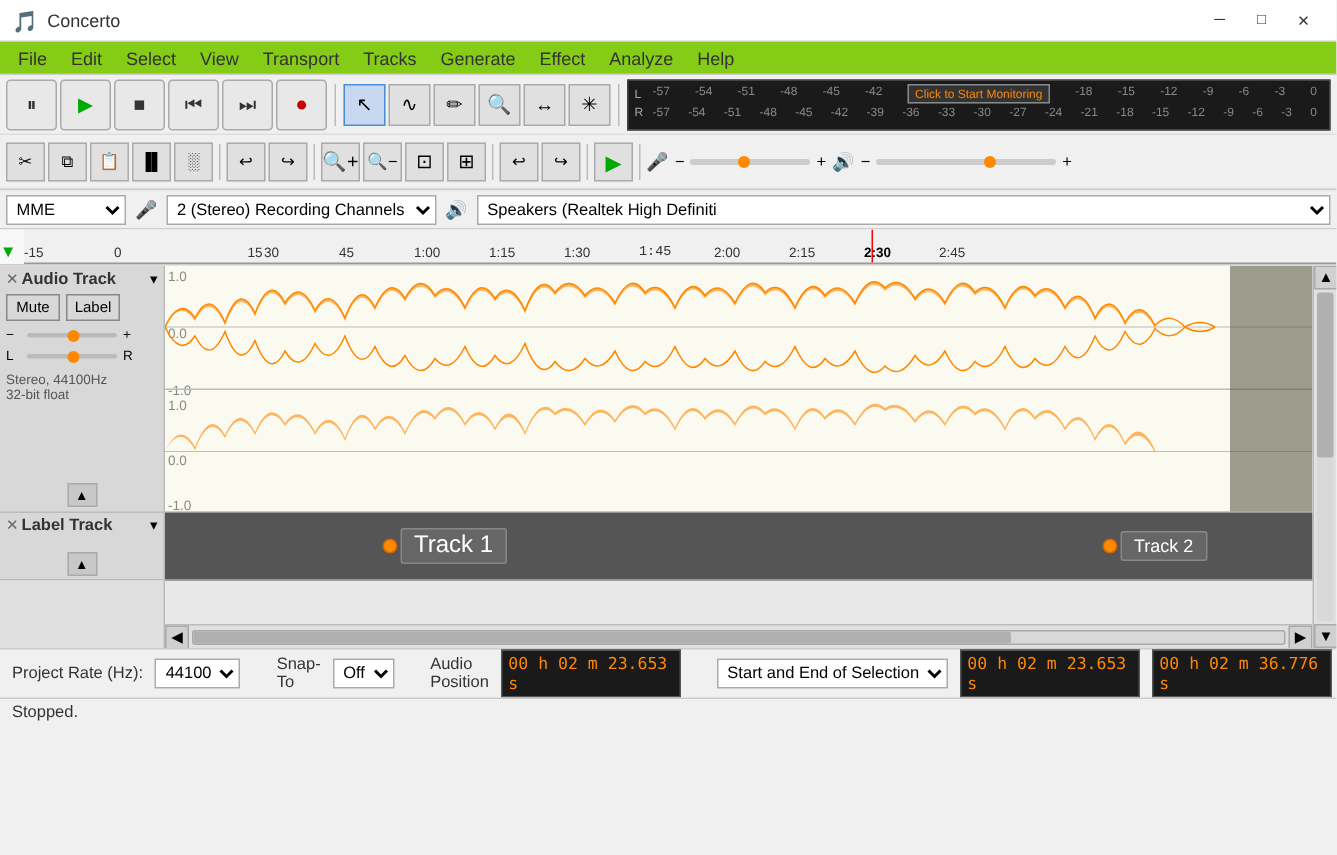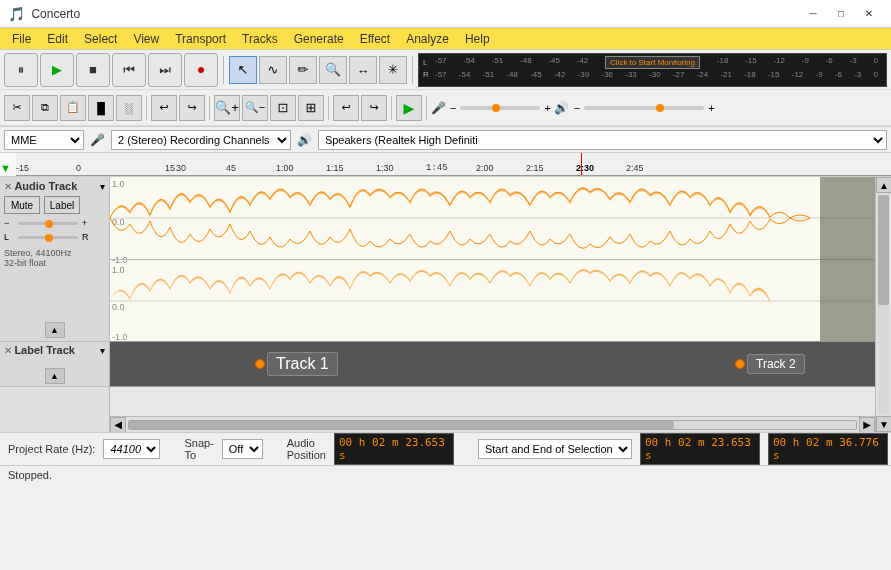--- a/index.html
+++ b/index.html
@@ -3,21 +3,21 @@
   <meta charset="utf-8">
   <style>
     * { margin: 0; padding: 0; box-sizing: border-box; }
     body { width: 891px; height: 570px; background: #f0f0f0; font-family: 'Segoe UI', Arial, sans-serif; font-size: 11px; overflow: hidden; user-select: none; }
 
     
     #titlebar { height: 28px; background: #fff; border-bottom: 1px solid #ccc; display: flex; align-items: center; padding: 0 8px; }
     #titlebar .win-btn { width: 28px; height: 20px; display: flex; align-items: center; justify-content: center; font-size: 10px; cursor: pointer; background: none; border: none; color: #333; }
 
     
-    #menubar { height: 22px; background: #fde047; border-bottom: 1px solid #ccc; display: flex; align-items: center; padding: 0 4px; }
+    #menubar { height: 22px; background: #84cc16; border-bottom: 1px solid #ccc; display: flex; align-items: center; padding: 0 4px; }
     #menubar .menu-item { padding: 2px 8px; cursor: pointer; font-size: 12px; color: #333; }
     .tb-btn { width: 34px; height: 34px; background: #e8e8e8; border: 1px solid #aaa; border-radius: 3px; display: flex; align-items: center; justify-content: center; cursor: pointer; font-size: 14px; color: #333; }
     .tb-sep { width: 1px; height: 28px; background: #bbb; margin: 0 3px; }
 
     
     #device-row { height: 26px; background: #f0f0f0; border-bottom: 1px solid #ccc; display: flex; align-items: center; padding: 0 4px; gap: 4px; }
     .device-select { height: 20px; border: 1px solid #aaa; background: #fff; font-size: 11px; padding: 0 2px; cursor: pointer; }
 
     
     #timeline-ruler { height: 24px; background: #f8f8f8; border-bottom: 1px solid #ccc; display: flex; align-items: center; position: relative; overflow: hidden; }
@@ -375,21 +375,21 @@
     </div>
     <button class="vscroll-btn">▼</button>
   </div>
 
 </div>
 
 <div id="bottom-bar">
   <div id="bottom-controls">
 
     <span style="font-size:11px; color:#333; white-space:nowrap;">Project Rate (Hz):</span>
-    <select class="bottom-select" style="width:60px;font-style:italic;">
+    <select class="bottom-select" style="width:60px;">
       <option>44100</option>
     </select>
 
     <div style="width:1px; height:18px; background:#bbb; margin:0 4px;"></div>
 
     <span style="font-size:11px; color:#333;">Snap-To</span>
     <select class="bottom-select" style="width:50px;">
       <option>Off</option>
     </select>
 

